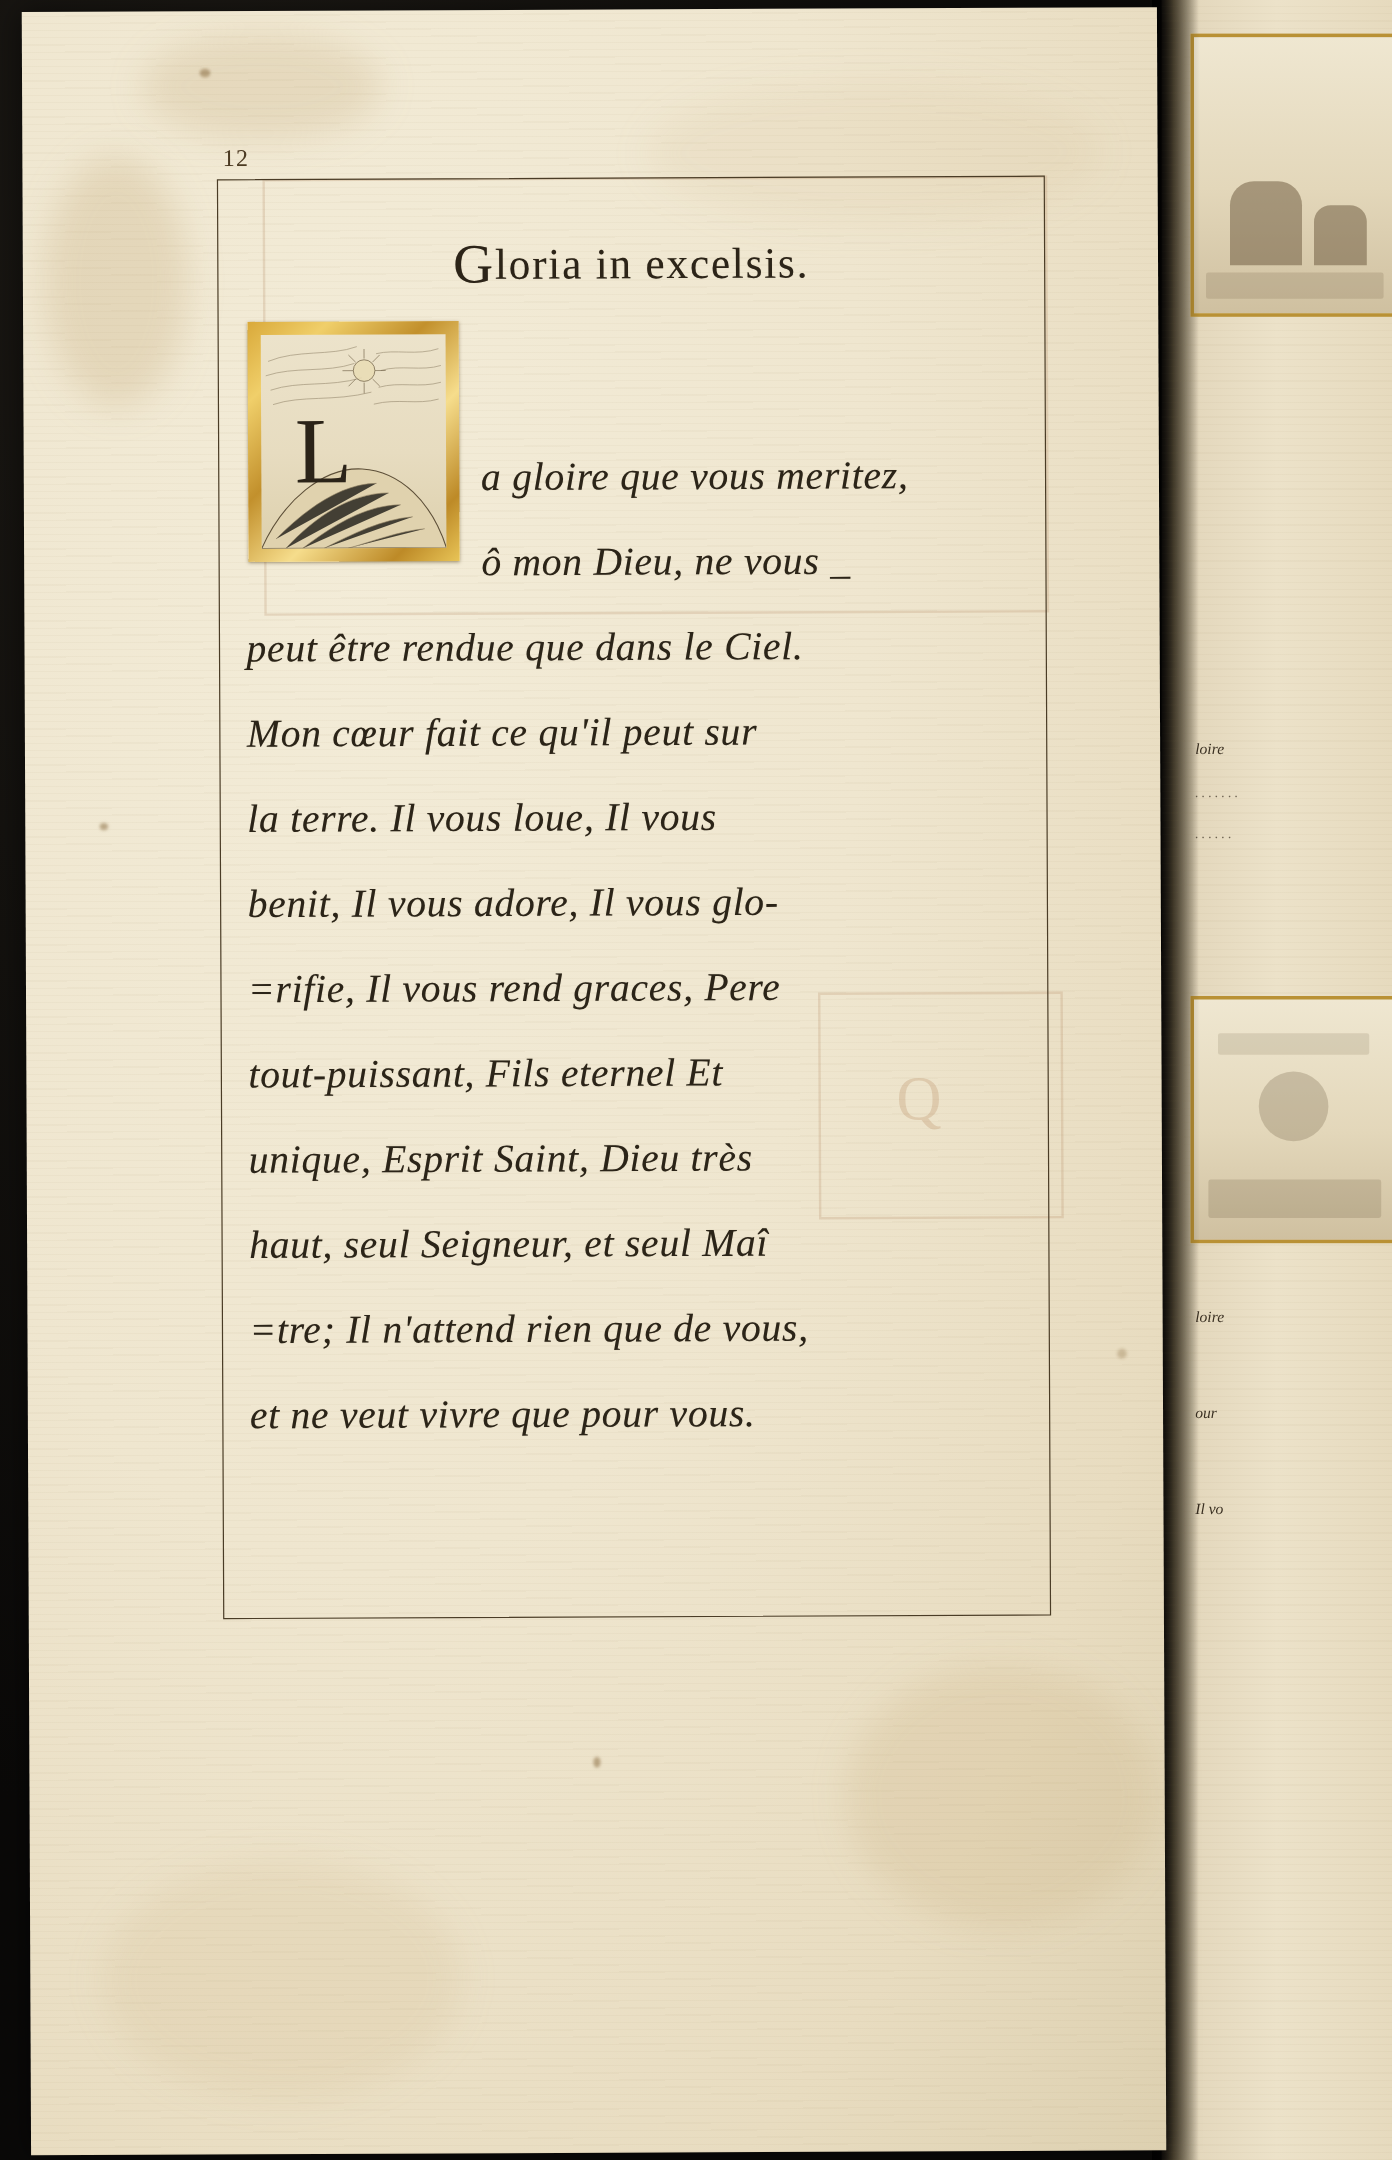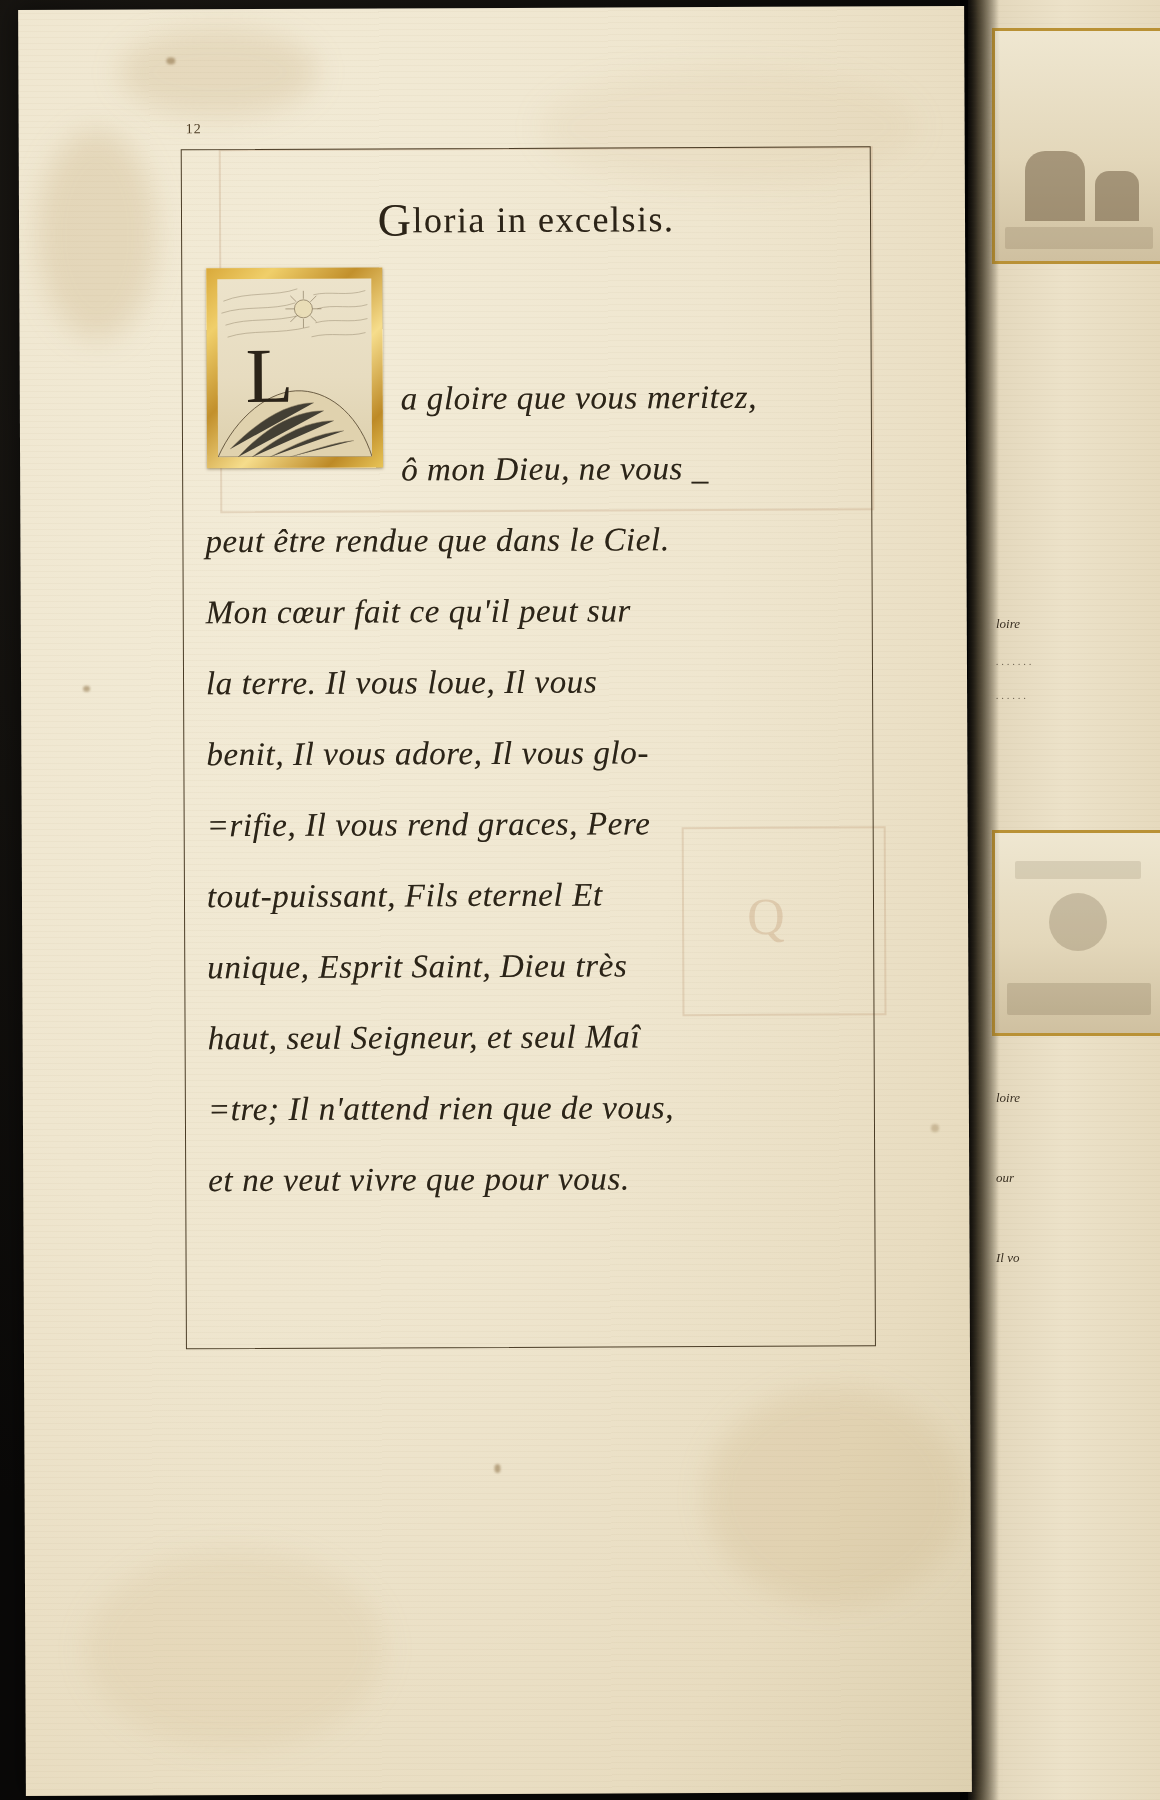--- a/index.html
+++ b/index.html
@@ -138,21 +138,21 @@
     line-height: 15px;
     white-space: nowrap;
     overflow: hidden;
   }
 
   
   .folio-number {
     position: absolute;
     left: 167px;
     top: 112px;
-    font-size: 14px;
+    font-size: 20px;
     color: #4b3a22;
     font-family: "Liberation Serif", serif;
     letter-spacing: 1px;
   }
 
   .text-frame {
     position: absolute;
     left: 162px;
     top: 140px;
     width: 690px;

